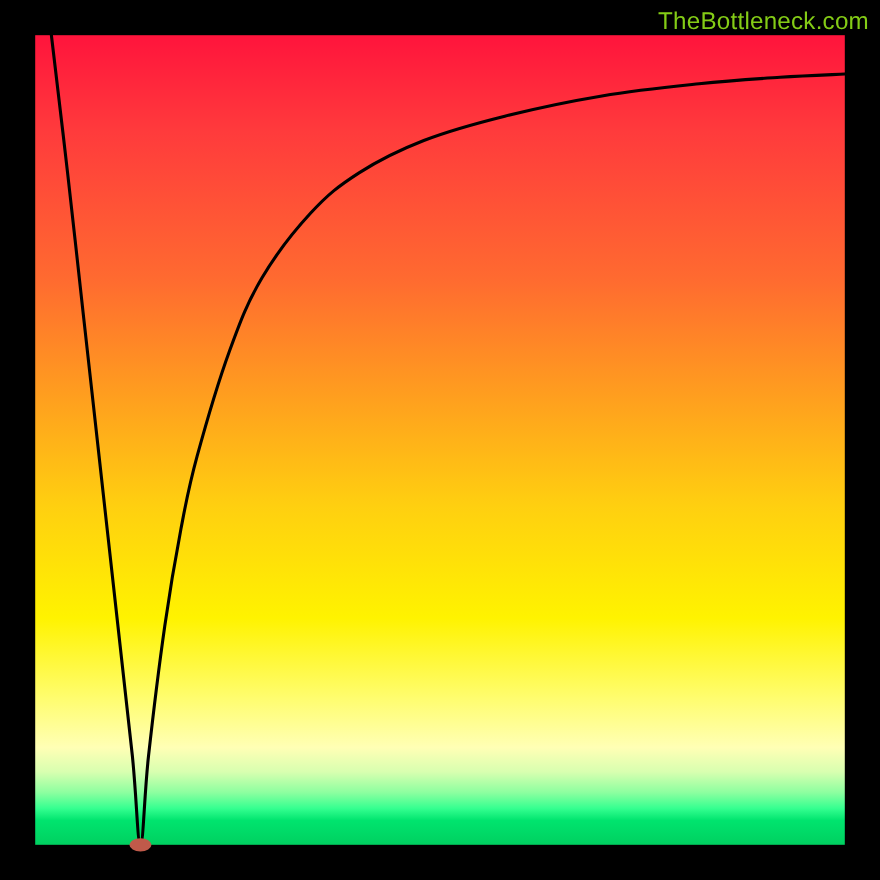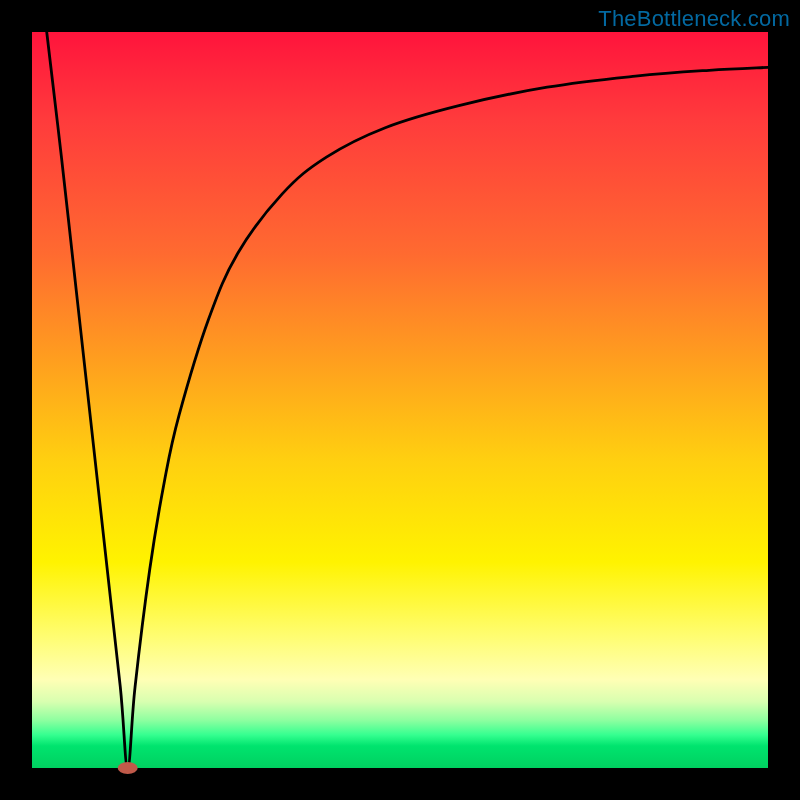--- a/index.html
+++ b/index.html
@@ -47,21 +47,21 @@
     top: 0;
     left: 0;
     width: 736px;
     height: 736px;
     overflow: visible;
   }
   .watermark {
     position: absolute;
     top: 6px;
     right: 10px;
-    color: #0369a1;
+    color: #84cc16;
     font-size: 22px;
     letter-spacing: 0.2px;
     font-weight: 400;
     user-select: none;
   }
   .minpoint {
     fill: #c05a4a;
     stroke: none;
   }
 </style>

